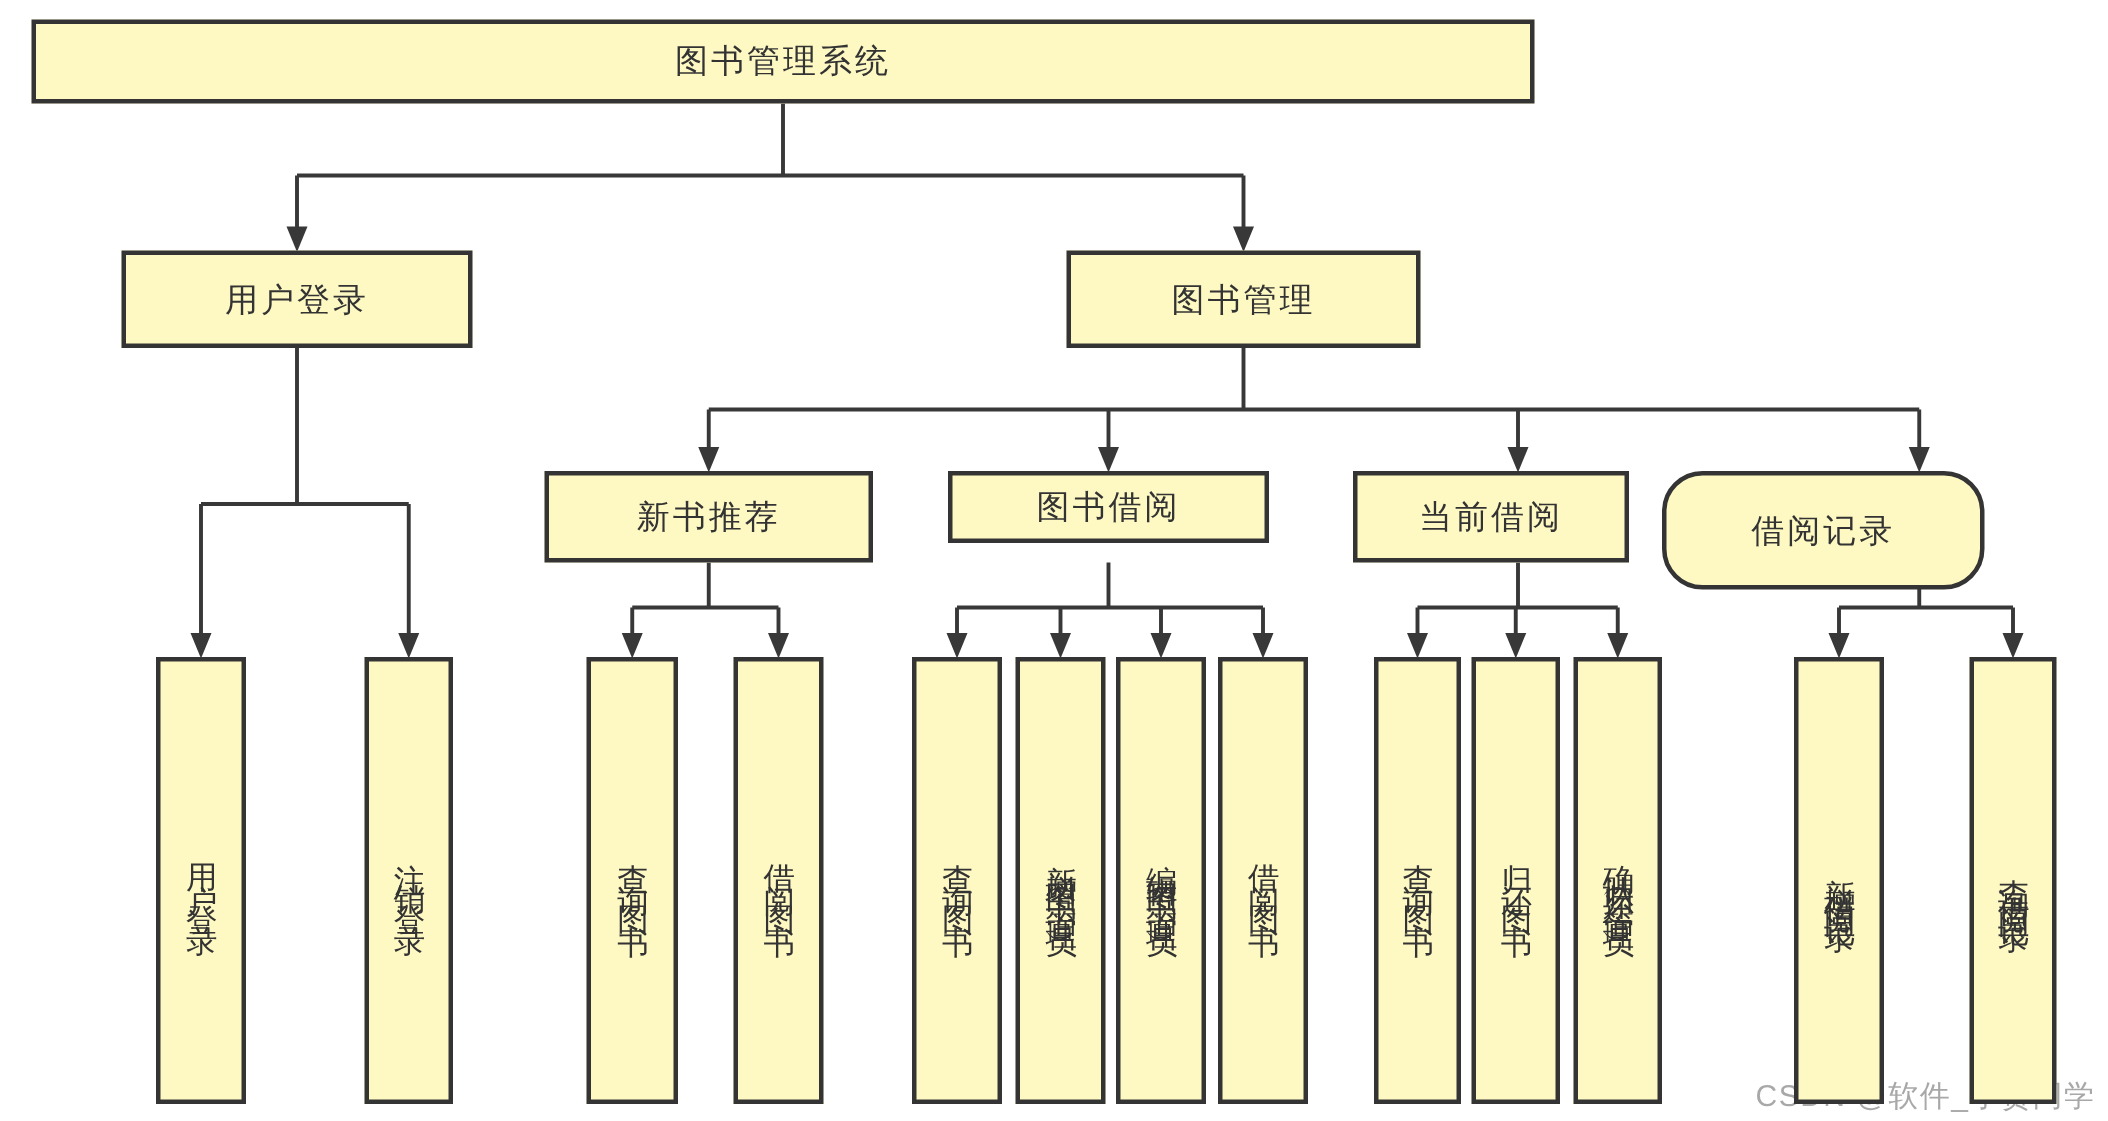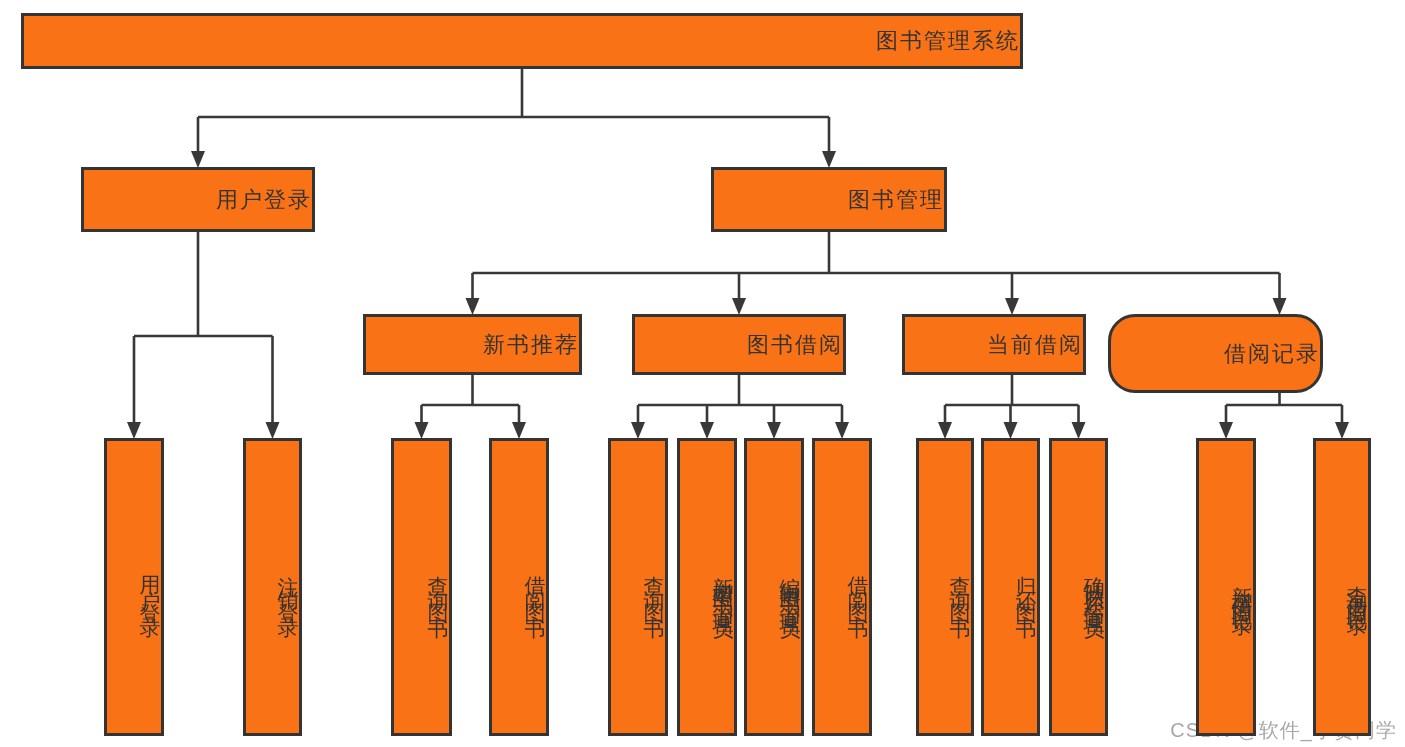--- a/index.html
+++ b/index.html
@@ -18,25 +18,25 @@
   .connectors {
     position: absolute;
     left: 0;
     top: 0;
     width: 1405px;
     height: 747px;
   }
   .node {
     position: absolute;
     box-sizing: border-box;
-    background: #f97316;
+    background: #fef9c3;
     border: 3px solid #343434;
     display: flex;
     align-items: center;
-    justify-content: flex-end;
+    justify-content: center;
     color: #333333;
   }
   .node.h .label {
     font-size: 22px;
     letter-spacing: 2px;
     white-space: nowrap;
   }
   .node.v .label {
     writing-mode: vertical-rl;
     font-size: 21px;
@@ -122,21 +122,21 @@
     </div>
     <div class="node h" style="left: 711px; top: 167px; width: 236px; height: 65px;">
       <span class="label">图书管理</span>
     </div>
     <div class="node v short" style="left: 391px; top: 438px; width: 61px; height: 298px;">
       <span class="label">查询图书</span>
     </div>
     <div class="node v short" style="left: 489px; top: 438px; width: 60px; height: 298px;">
       <span class="label">借阅图书</span>
     </div>
-    <div class="node h" style="left: 632px; top: 314px; width: 214px; height: 61px;">
+    <div class="node h" style="left: 632px; top: 314px; width: 214px; height: 48px;">
       <span class="label">图书借阅</span>
     </div>
     <div class="node v short" style="left: 608px; top: 438px; width: 60px; height: 298px;">
       <span class="label">查询图书</span>
     </div>
     <div class="node v" style="left: 677px; top: 438px; width: 60px; height: 298px;">
       <span class="label">新增图书（管理员）</span>
     </div>
     <div class="node v" style="left: 744px; top: 438px; width: 60px; height: 298px;">
       <span class="label">编辑图书（管理员）</span>

